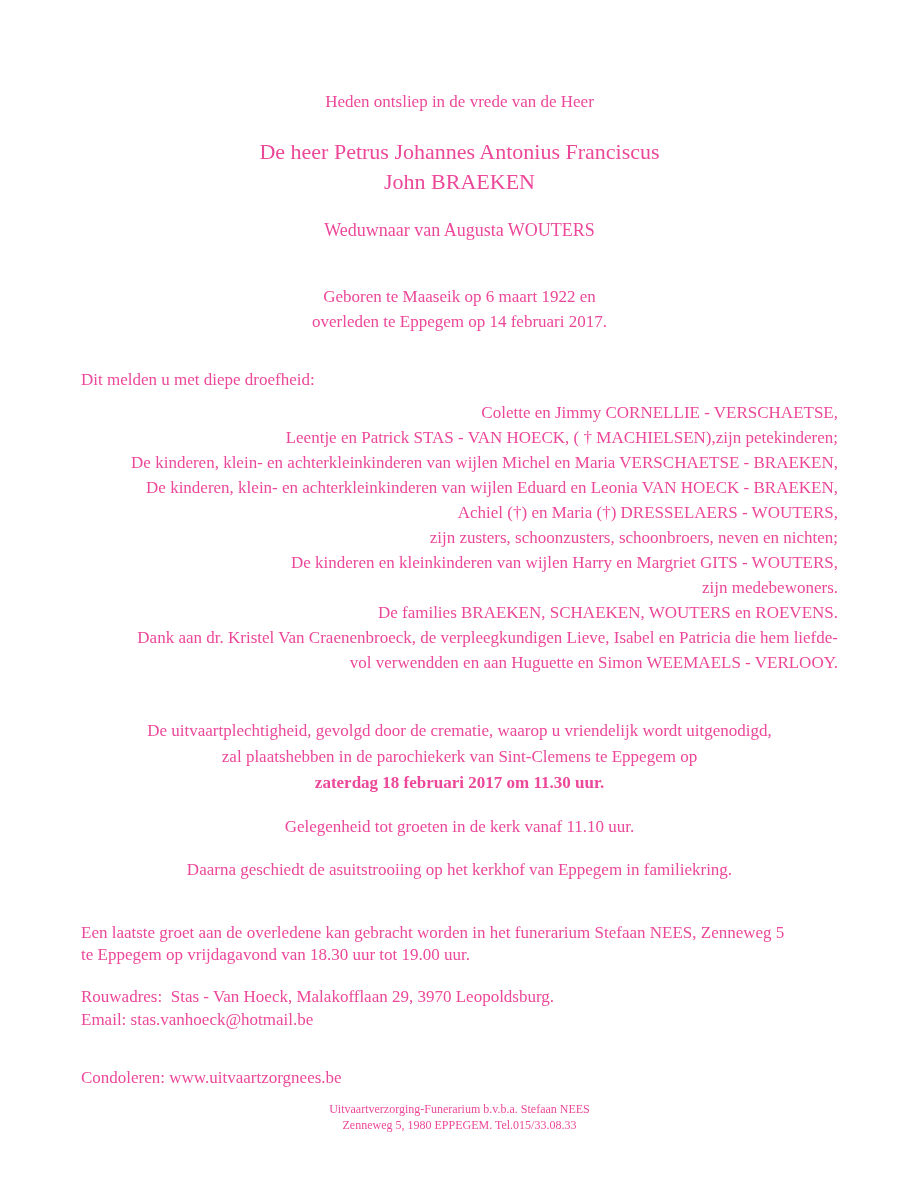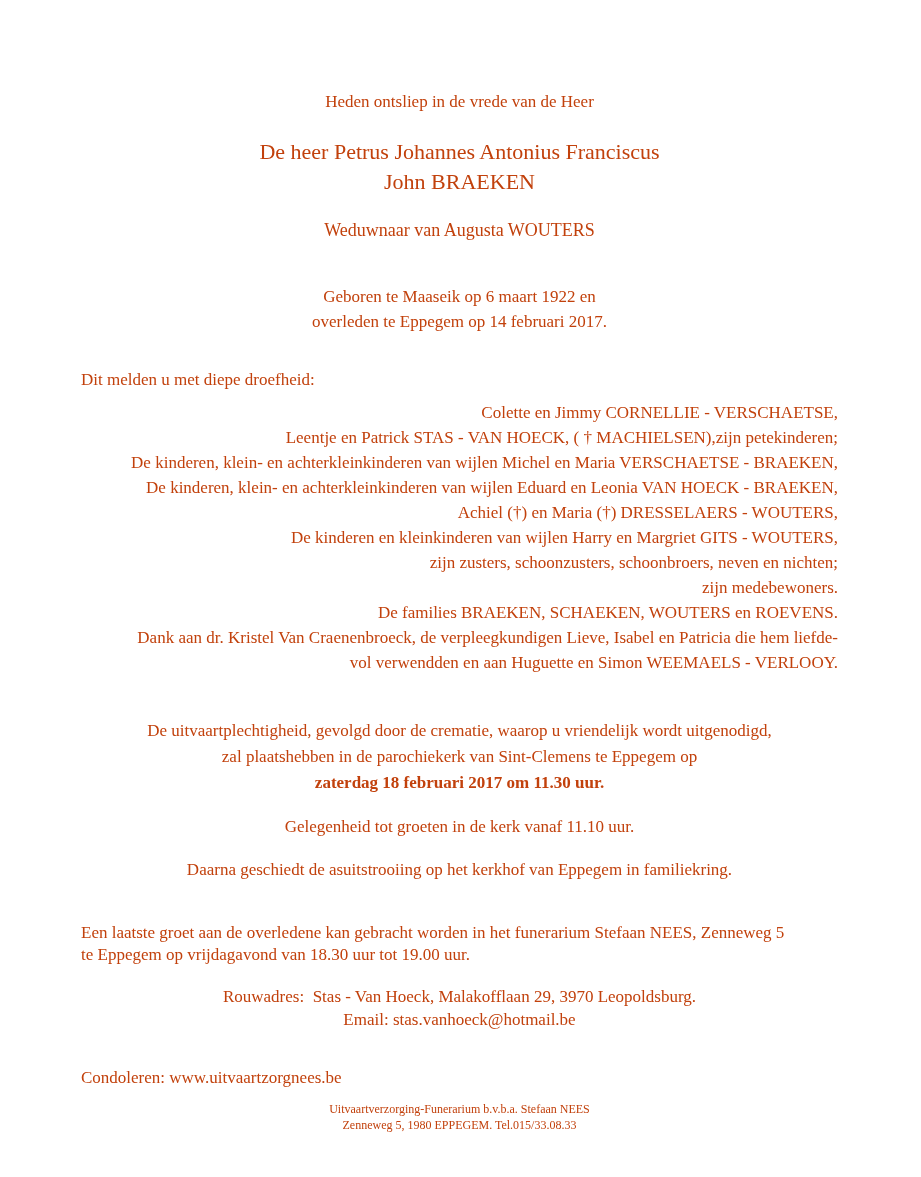--- a/index.html
+++ b/index.html
@@ -2,21 +2,21 @@
 <html><head>
 <meta charset="utf-8">
 <style>
   * { margin: 0; padding: 0; box-sizing: border-box; }
   html, body { background: #e8e8e8; }
   .page {
     width: 921px;
     height: 1177px;
     margin: 0 auto;
     background: #ffffff;
-    color: #c2410c;
+    color: #ec4899;
     font-family: "Liberation Serif", "DejaVu Serif", serif;
     font-size: 17px;
     position: relative;
     overflow: hidden;
   }
   .content {
     padding: 90px 83px 0 81px;
   }
   .doc-line { white-space: pre-wrap; }
   .center { text-align: center; }
@@ -44,21 +44,21 @@
   .ceremony .doc-line { line-height: 26px; }
   .ceremony-date { font-weight: bold; }
 
   .greeting { line-height: 26px; margin-top: 18px; }
   .ash      { line-height: 26px; margin-top: 17px; }
 
   .visitation { margin-top: 39px; }
   .visitation .doc-line { line-height: 22px; }
 
   .contact { margin-top: 19px; }
-  .contact .doc-line { line-height: 23px; text-align: center; }
+  .contact .doc-line { line-height: 23px; }
 
   .condolence { line-height: 23px; margin-top: 35px; }
 
   .footer {
     margin-top: 12px;
     font-size: 12px;
     line-height: 16px;
     text-align: center;
   }
 </style>
@@ -97,26 +97,26 @@
       </div>
       <div class="fam-row">
         <span class="doc-line left-text">De kinderen, klein- en achterkleinkinderen van wijlen Eduard en Leonia VAN HOECK - BRAEKEN,</span>
         <span class="doc-line right-text"></span>
       </div>
       <div class="fam-row">
         <span class="doc-line left-text">Achiel (†) en Maria (†) DRESSELAERS - WOUTERS,</span>
         <span class="doc-line right-text"></span>
       </div>
       <div class="fam-row">
+        <span class="doc-line left-text"></span>
+        <span class="doc-line right-text">zijn zusters, schoonzusters, schoonbroers, neven en nichten;</span>
+      </div>
+      <div class="fam-row">
         <span class="doc-line left-text">De kinderen en kleinkinderen van wijlen Harry en Margriet GITS - WOUTERS,</span>
         <span class="doc-line right-text"></span>
-      </div>
-      <div class="fam-row">
-        <span class="doc-line left-text"></span>
-        <span class="doc-line right-text">zijn zusters, schoonzusters, schoonbroers, neven en nichten;</span>
       </div>
       <div class="fam-row">
         <span class="doc-line right-text">zijn medebewoners.</span>
       </div>
       <div class="fam-row">
         <span class="doc-line left-text">De families BRAEKEN, SCHAEKEN, WOUTERS en ROEVENS.</span>
         <span class="doc-line right-text"></span>
       </div>
       <div class="fam-row">
         <span class="doc-line left-text">Dank aan dr. Kristel Van Craenenbroeck, de verpleegkundigen Lieve, Isabel en Patricia die hem liefde-</span>

